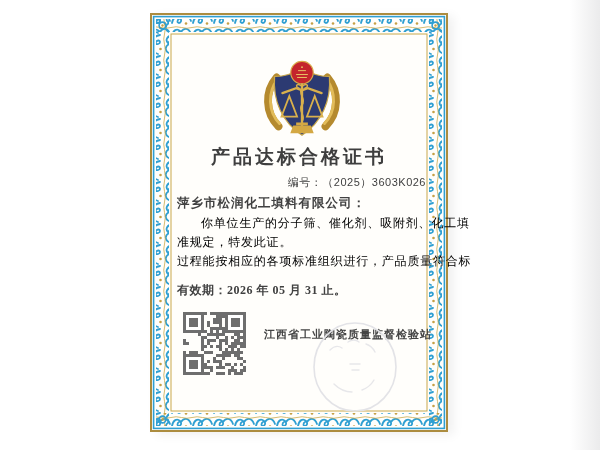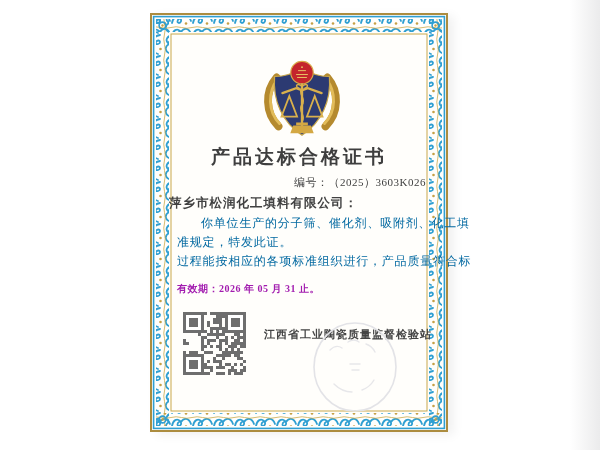--- a/index.html
+++ b/index.html
@@ -14,27 +14,27 @@
     box-shadow:6px 3px 10px rgba(0,0,0,0.06);
   }
   .border-svg{position:absolute;left:0;top:0;}
   .abs{position:absolute;}
   .title{
     left:0;top:131px;width:100%;text-align:center;
     font-size:19px;font-weight:700;letter-spacing:3px;color:#3e3e3e;
   }
   .serial{
     right:22px;top:162px;font-size:11px;color:#3f3f3f;letter-spacing:0.5px;
-    font-family:Liberation Serif, serif;
-  }
-  .recipient{left:19px;top:182px;font-size:12.5px;font-weight:700;color:#414141;letter-spacing:1px;}
-  .body{left:27px;top:201px;width:246px;color:#0369a1;font-size:12px;line-height:19px;letter-spacing:0.8px;}
+    font-family:Liberation Sans, sans-serif;
+  }
+  .recipient{left:27px;top:182px;font-size:12.5px;font-weight:700;color:#414141;letter-spacing:1px;}
+  .body{left:27px;top:201px;width:246px;color:#000000;font-size:12px;line-height:19px;letter-spacing:0.8px;}
   .body .line{display:block;white-space:nowrap;}
   .body .line:first-child{text-indent:24px;}
-  .validity{left:27px;top:269px;font-size:10px;font-weight:700;color:#a21caf;letter-spacing:0.5px;}
+  .validity{left:27px;top:269px;font-size:12px;font-weight:700;color:#404040;letter-spacing:0.5px;}
   .qr{left:33px;top:299px;}
   .issuer{left:112px;top:314px;width:172px;text-align:center;font-size:11px;font-weight:700;color:#444;letter-spacing:1px;}
   .seal{left:160px;top:307px;pointer-events:none;}
   .date{left:148px;top:349px;font-size:12px;color:#4a4a4a;letter-spacing:1px;}
 </style>
 </head>
 <body>
 
 <div class="stage">
   <div class="cert">

